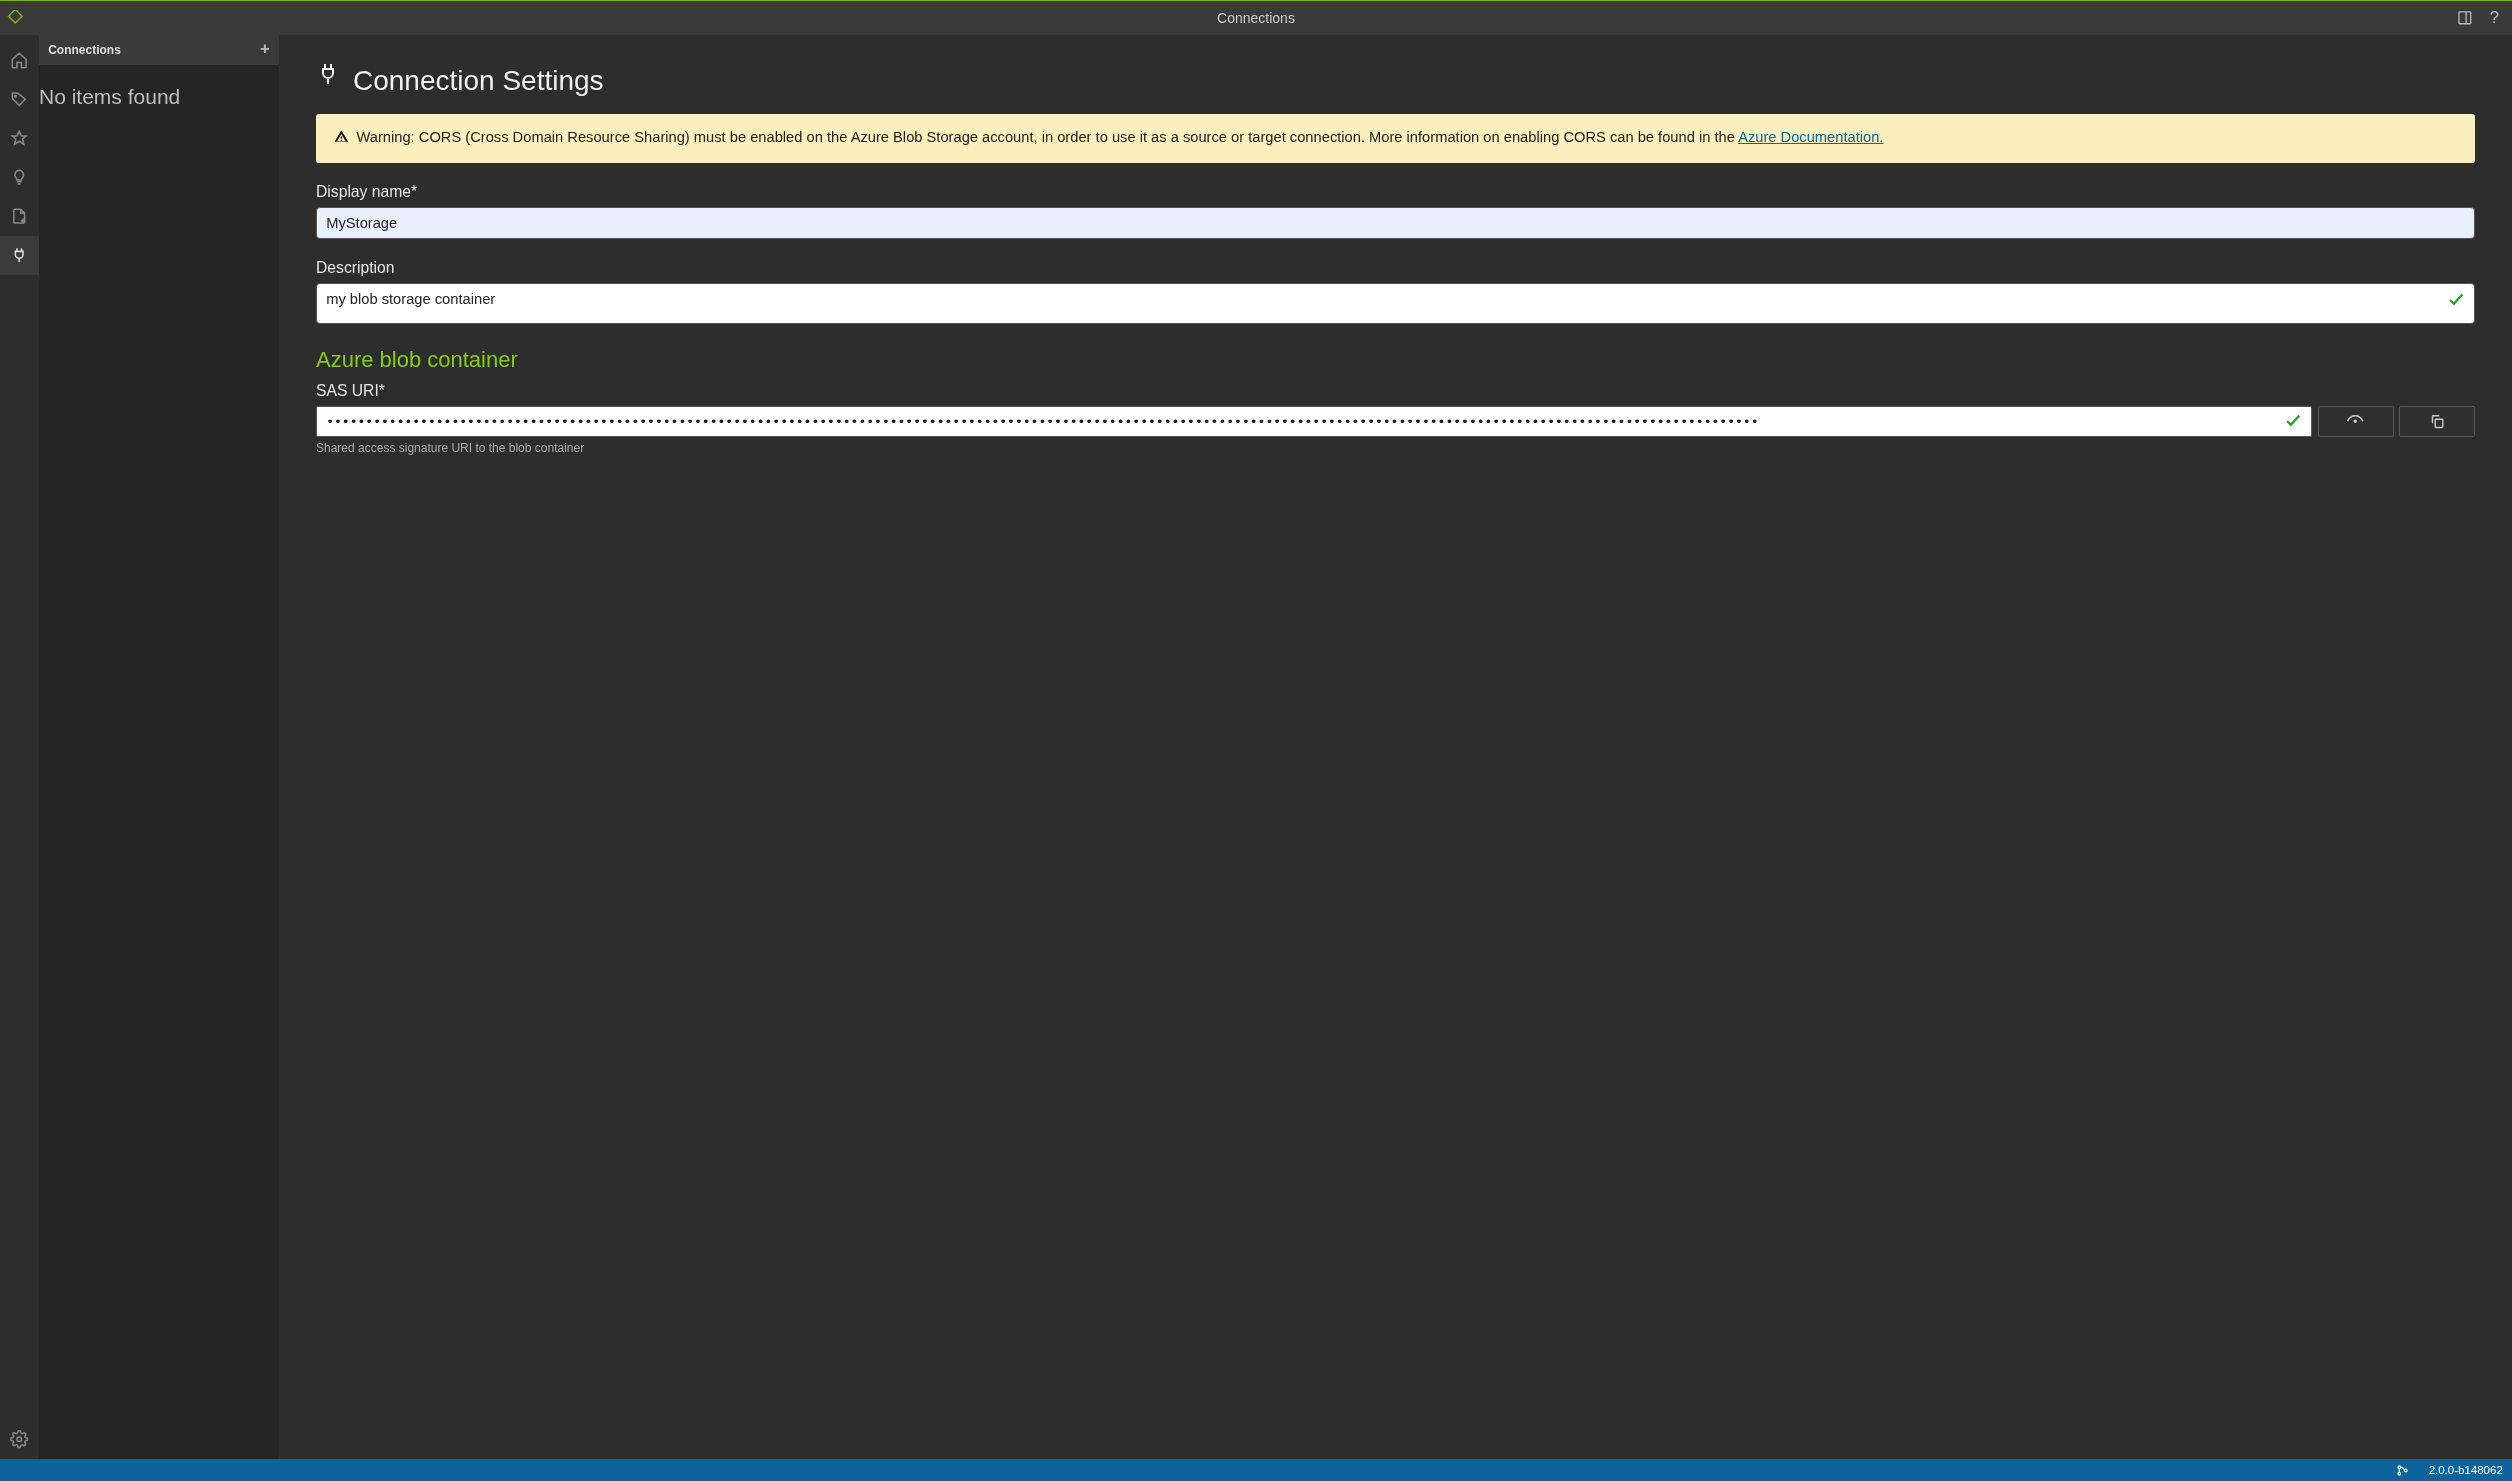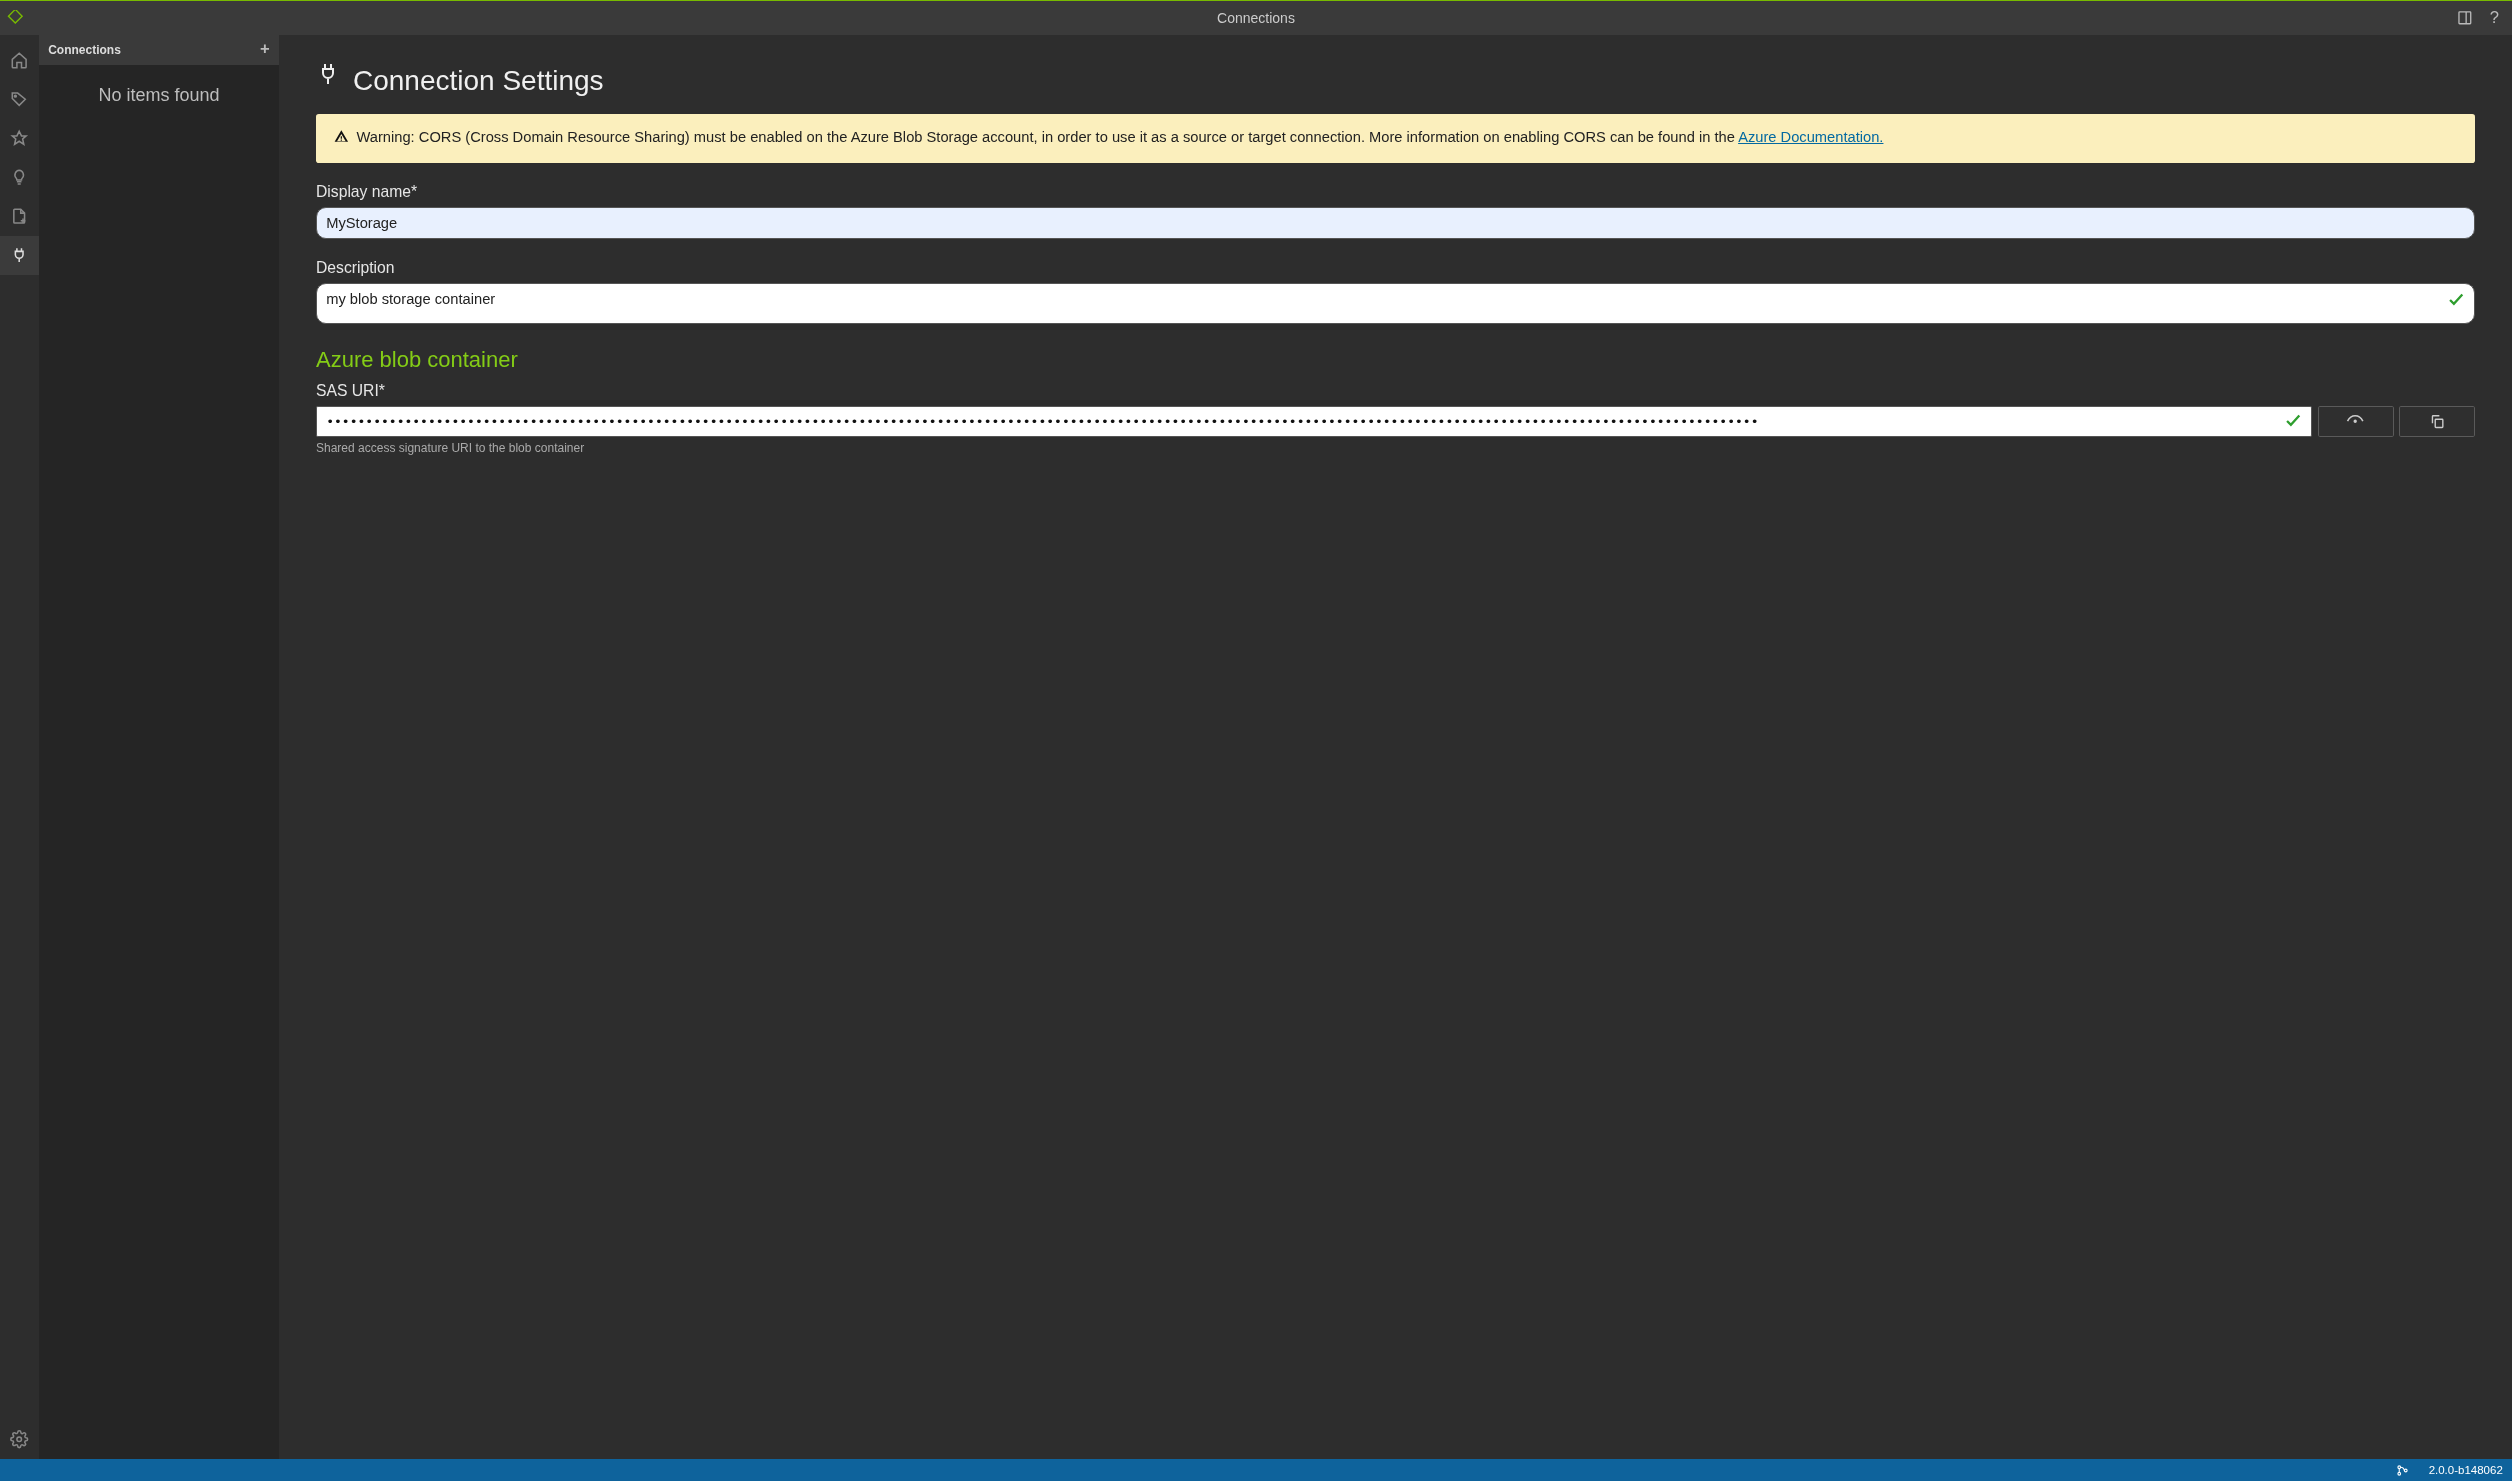--- a/index.html
+++ b/index.html
@@ -69,23 +69,22 @@
     height: 29.5px;
     background: #3a3a3a;
     display: flex; align-items: center; justify-content: space-between;
     padding: 0 9.2px;
     font-size: 12px; color: #ddd; font-weight: 600;
   }
   .sidepanel .sp-header .plus { color: #bbb; cursor: pointer; font-size: 16.6px; line-height: 1; }
   .sidepanel .sp-body {
     flex: 1;
     padding-top: 20px;
-    text-align: center;
     color: #bdbdbd;
-    font-size: 18px;
+    font-size: 21px;
   }
   
   .content {
     flex: 1;
     overflow: auto;
     padding: 18.4px 37px;
   }
   .page-title-row {
     display: flex; align-items: center; gap: 13px;
     margin-bottom: 16.6px;
@@ -109,21 +108,21 @@
     font-size: 15.7px; color: #e6e6e6; margin-bottom: 5.5px;
   }
   .input-wrap { position: relative; margin-bottom: 20px; }
   .txt-input, .txt-area {
     width: 100%;
     border: 0.9px solid #555;
     background: #fff;
     color: #222;
     font-size: 14.7px;
     padding: 7.4px 9.2px;
-    border-radius: 10px;
+    border-radius: 4px;
     font-family: inherit;
   }
   .txt-input.highlight { background: #e8f0fe; }
   .txt-area { height: 41px; resize: none; }
   .valid-check {
     position: absolute; right: 9.2px; top: 7.4px;
     color: #2e9e2e; font-size: 16.6px; pointer-events: none;
   }
   .section-h {
     font-size: 22px; font-weight: 400; color: #84cc16;

